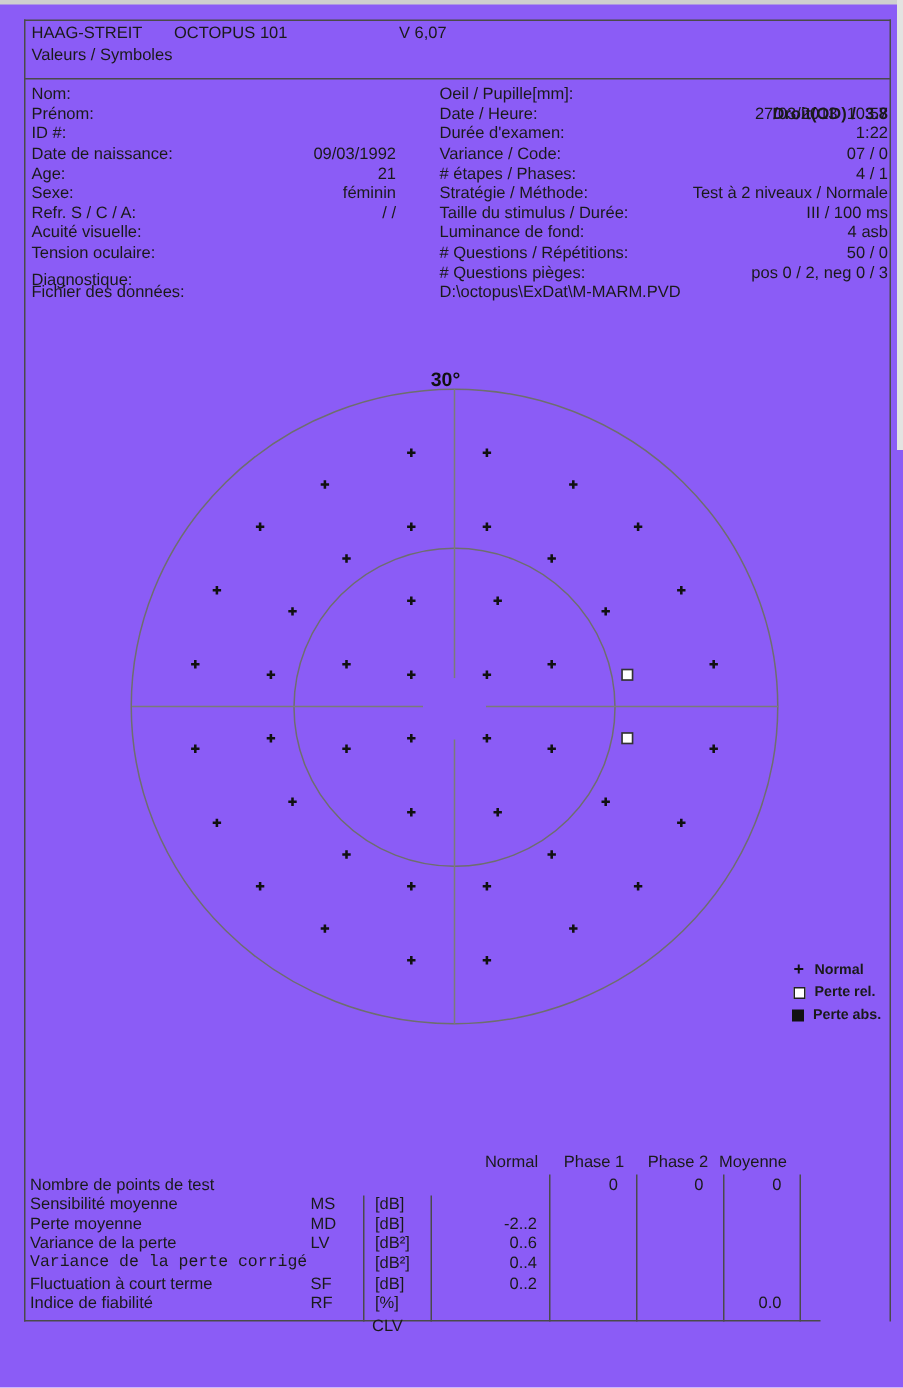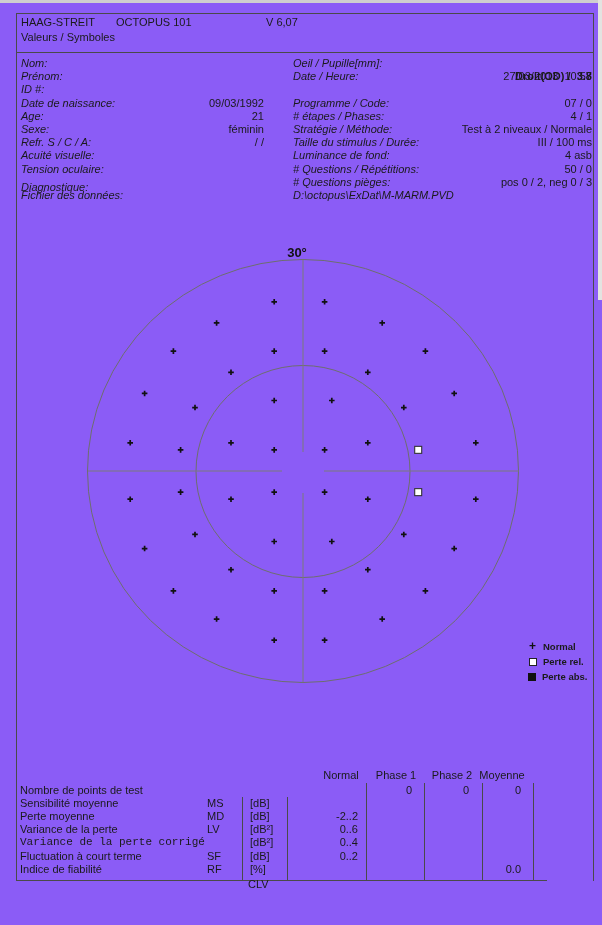--- a/index.html
+++ b/index.html
@@ -7,21 +7,21 @@
     position:relative;width:602px;height:925px;background:#8b5cf6;
     font-family:"Liberation Sans",sans-serif;color:#1a1a1a;overflow:hidden;
   }
   .line{position:absolute;background:#4a4a4a;}
   .scan-edge{position:absolute;background:#cfcfcf;}
   .txt{position:absolute;font-size:11px;line-height:13px;white-space:pre;}
   .b{font-weight:bold;}
   
   .info-col{position:absolute;}
   .info-row{position:absolute;left:0;right:0;height:13px;line-height:13px;font-size:11px;display:flex;}
-  .info-row .lbl{white-space:pre;font-style:italic;}
+  .info-row .lbl{white-space:pre;}
   .info-row .val{flex:1;text-align:right;white-space:pre;}
   
   svg text{font-family:"Liberation Sans",sans-serif;}
   
   .legend{position:absolute;left:528px;top:639px;}
   .legend-row{display:flex;align-items:center;height:15px;}
   .lsym{display:inline-block;flex:0 0 auto;margin-right:6px;}
   .lsym.plus{width:9px;font-weight:bold;font-size:12px;line-height:9px;text-align:center;color:#111;}
   .lsym.sq-open{width:6px;height:6px;border:1px solid #222;background:#fff;margin-left:1px;}
   .lsym.sq-filled{width:8px;height:8px;background:#111;}
@@ -98,22 +98,26 @@
     </div>
   <div class="info-col" id="info-right" style="left:293px;top:57px;width:299px;height:150px;">
       <div class="info-row" style="top: 0px; flex-direction: column;">
         <span class="lbl">Oeil / Pupille[mm]:</span>
         <span class="val b">Droit(OD) /  3.8</span>
       </div>
       <div class="info-row" style="top: 13.2px;">
         <span class="lbl">Date / Heure:</span>
         <span class="val">27/03/2013  10:57</span>
       </div>
+      <div class="info-row" style="top: 26.4px;">
+        <span class="lbl">Durée d'examen:</span>
+        <span class="val">1:22</span>
+      </div>
       <div class="info-row" style="top: 39.6px;">
-        <span class="lbl">Programme / Code:</span>
+        <span class="lbl">Variance / Code:</span>
         <span class="val">07 / 0</span>
       </div>
       <div class="info-row" style="top: 52.8px;">
         <span class="lbl"># étapes / Phases:</span>
         <span class="val">4 / 1</span>
       </div>
       <div class="info-row" style="top: 66px; gap: 47px;">
         <span class="lbl">Stratégie / Méthode:</span>
         <span class="val">Test à 2 niveaux / Normale</span>
       </div>

